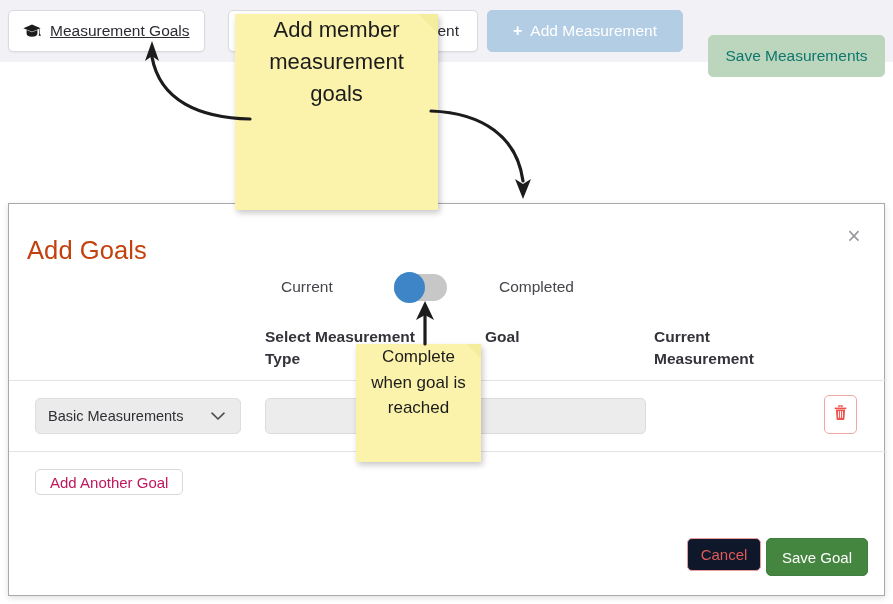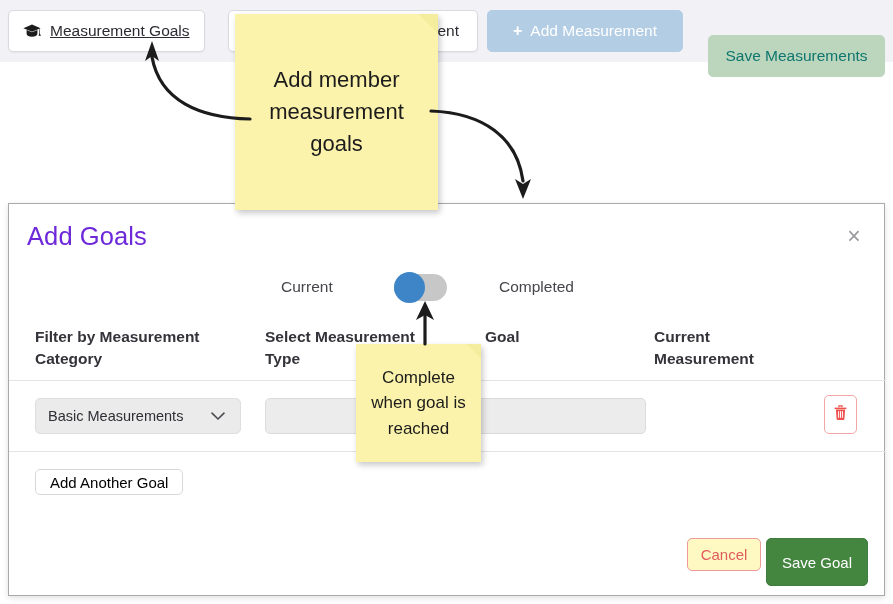--- a/index.html
+++ b/index.html
@@ -60,21 +60,21 @@
 
   .cap-icon { margin-right: 9px; display:inline-flex; align-items:center; }
   .plus-icon { margin-right: 8px; font-weight: 700; font-size: 16px; line-height:1;}
 
   
   .sticky {
     position: absolute;
     background: #fbf3ab;
     box-shadow: 2px 3px 6px rgba(0,0,0,0.22);
     display: flex;
-    align-items: center;
+    align-items: flex-start;
     justify-content: center;
     text-align: center;
     color: #1c1c1c;
     z-index: 40;
   }
   #sticky-1 {
     left: 235px; top: 14px;
     width: 203px; height: 196px;
     font-size: 22px;
     line-height: 1.45;
@@ -100,23 +100,23 @@
     position: absolute;
     left: 8px; top: 203px;
     width: 877px; height: 393px;
     background: #ffffff;
     border: 1px solid #a9a9a9;
     box-shadow: 0 2px 6px rgba(0,0,0,0.12);
     z-index: 30;
   }
   #modal-title {
     position: absolute;
-    left: 18px; top: 18px;
+    left: 18px; top: 32px;
     font-size: 25.5px;
-    color: #6d28d9;
+    color: #c2410c;
     letter-spacing: 0.1px;
   }
   #modal-close {
     position: absolute;
     right: 17px; top: 19px;
     width: 26px; height: 26px;
     display: flex; align-items: center; justify-content: center;
     color: #9a9a9f;
     font-size: 23px;
     line-height: 1;
@@ -225,39 +225,39 @@
   #add-another-goal {
     position: absolute;
     left: 26px; top: 265px;
     height: 20px;
     padding: 12px 14px;
     border: 1px solid #d8d8dc;
     border-radius: 5px;
     background: #ffffff;
     display: flex; align-items: center;
     font-size: 15px;
-    color: #000000;
+    color: #be185d;
     cursor: pointer;
   }
   #cancel-button {
     position: absolute;
     left: 678px; top: 334px;
     width: 74px; height: 33px;
     border: 1px solid #ef9a9a;
     border-radius: 5px;
-    background: #fef9c3;
+    background: #0f172a;
     color: #e05c5c;
     display: flex; align-items: center; justify-content: center;
     font-size: 15px;
     cursor: pointer;
   }
   #save-goal-button {
     position: absolute;
     left: 757px; top: 334px;
-    width: 102px; height: 48px;
+    width: 102px; height: 38px;
     border: 1px solid #3f7d40;
     border-radius: 5px;
     background: #44853f;
     color: #ffffff;
     display: flex; align-items: center; justify-content: center;
     font-size: 15px;
     cursor: pointer;
   }
 </style>
 </head>
@@ -298,21 +298,20 @@
 
     <div id="toggle-row">
       <div class="toggle-label" id="toggle-label-current">Current</div>
       <div class="switch">
         <div class="knob"></div>
       </div>
       <div class="toggle-label" id="toggle-label-completed">Completed</div>
     </div>
 
     <div id="col-headers">
-      <div class="col-head" id="col-head-0">Filter by Measurement Category</div>
       <div class="col-head" id="col-head-1">Select Measurement Type</div>
       <div class="col-head" id="col-head-2">Goal</div>
       <div class="col-head" id="col-head-3">Current Measurement</div>
     </div>
 
     <div id="goal-row">
       <div id="category-select">
         <span>Basic Measurements</span>
         <span class="chev">
           <svg width="14" height="9" viewBox="0 0 14 9">

